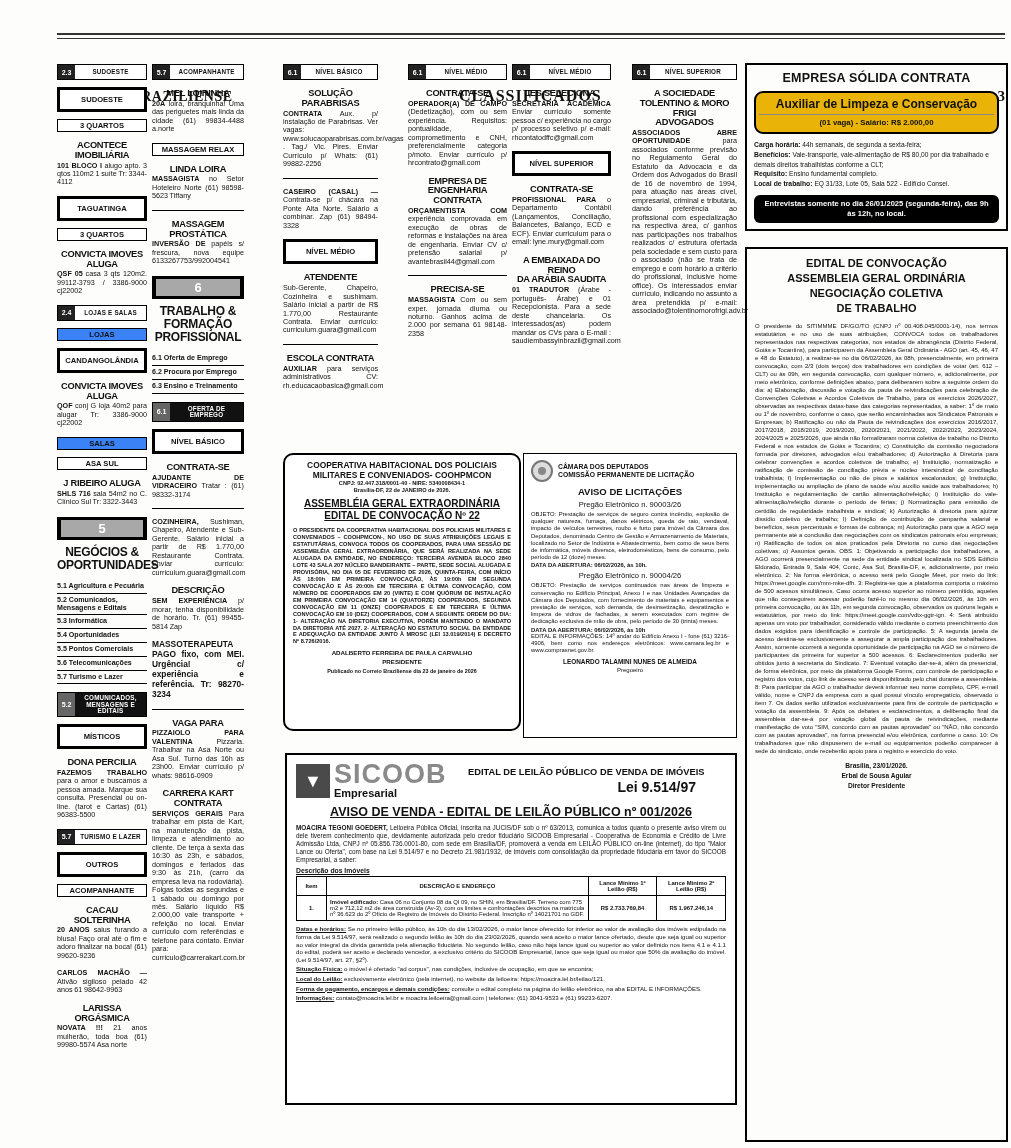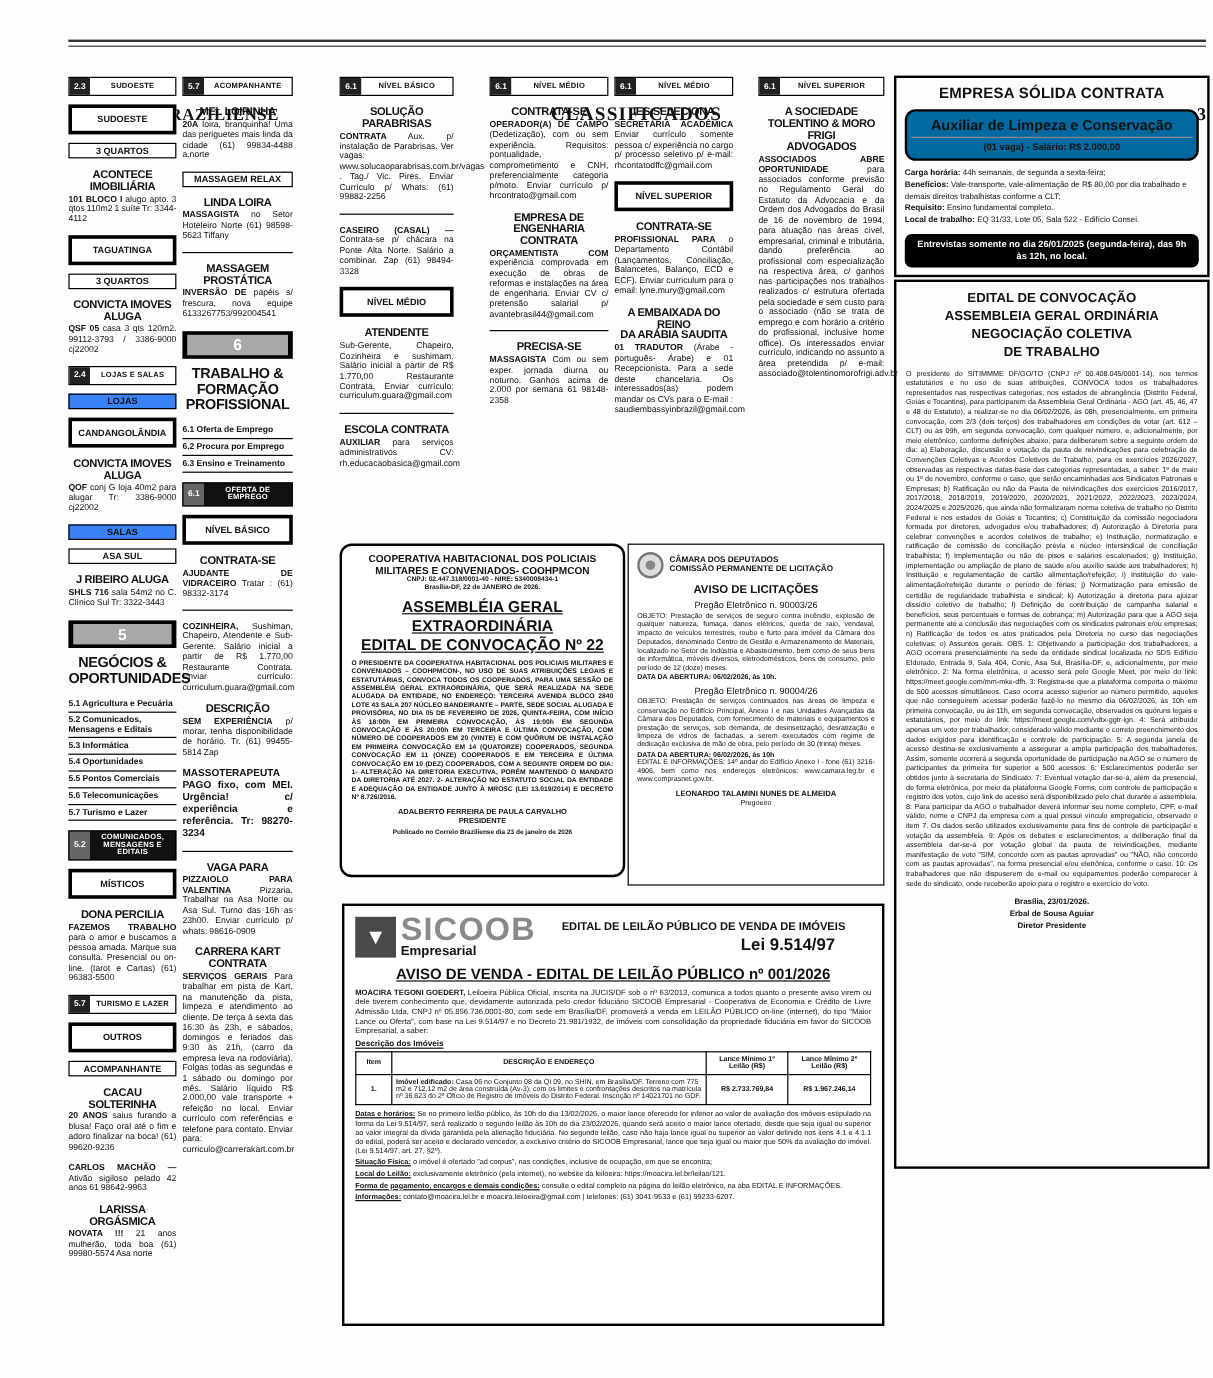--- a/index.html
+++ b/index.html
@@ -46,21 +46,21 @@
   .secbanner .in{background:#a8a8a8;color:#fff;text-align:center;font-weight:bold;
                  font-size:13px;padding:1px 0;}
   .sectitle{text-align:center;font-weight:bold;font-size:12px;line-height:1.1;margin:6px 0 8px 0;letter-spacing:-.3px;}
   .idx{font-weight:bold;font-size:7.1px;margin-bottom:8px;}
   .idx div{padding:3px 0 2px 0;border-bottom:1px solid #000;line-height:1.1;}
   
   .midbox{position:absolute;background:#fff;overflow:hidden;}
   #box-coophmcon{left:283px;top:453px;width:238px;height:278px;border:2px solid #000;border-radius:10px;padding:6px 8px;box-sizing:border-box;}
   .cp-name{text-align:center;font-weight:bold;font-size:8.4px;line-height:1.15;}
   .cp-sub{text-align:center;font-weight:bold;font-size:5.6px;line-height:1.2;}
-  .cp-title{text-align:center;font-weight:bold;font-size:13px;text-decoration:underline;line-height:1.25;margin-top:4px;}
+  .cp-title{text-align:center;font-weight:bold;font-size:10px;text-decoration:underline;line-height:1.25;margin-top:4px;}
   .cp-body{font-size:5.6px;text-align:justify;line-height:1.25;margin-top:4px;font-weight:bold;}
   .cp-sign{text-align:center;font-weight:bold;font-size:6.2px;margin-top:4px;line-height:1.3;}
   .cp-foot{text-align:center;font-weight:bold;font-size:5.4px;margin-top:2px;}
   #box-camara{left:523px;top:453px;width:214px;height:285px;border:1.5px solid #000;padding:6px 7px;box-sizing:border-box;}
   .cd-head{display:flex;align-items:center;gap:5px;}
   .cd-logo{width:18px;height:18px;border-radius:50%;border:2px solid #777;background:#ddd;
            display:flex;align-items:center;justify-content:center;flex:0 0 auto;}
   .cd-logo::after{content:"";width:8px;height:8px;border-radius:50%;background:#888;}
   .cd-org{font-weight:bold;font-size:6.8px;line-height:1.25;}
   .cd-title{text-align:center;font-weight:bold;font-size:9.5px;margin-top:4px;}
@@ -84,28 +84,28 @@
   table.sc-tbl{width:100%;border-collapse:collapse;margin:2px 0 4px 0;}
   .sc-tbl th,.sc-tbl td{border:1px solid #000;font-size:5.9px;padding:3px;vertical-align:middle;}
   .sc-tbl th{font-weight:bold;text-align:center;}
   .sc-tbl td.c{text-align:center;font-weight:bold;}
   .sc-par{font-size:6.1px;text-align:justify;line-height:1.25;margin-top:2px;}
   .sc-par b{text-decoration:underline;}
   
   #col-right{position:absolute;left:745px;top:63px;width:263px;}
   #box-empresa{border:2px solid #000;padding:6px 7px;box-sizing:border-box;}
   .em-title{text-align:center;font-weight:bold;font-size:12.5px;letter-spacing:.2px;}
-  .em-role{border:2px solid #000;border-radius:9px;background:#0369a1;margin:6px 0;padding:4px 3px 5px 3px;text-align:center;}
+  .em-role{border:2px solid #000;border-radius:9px;background:#eab308;margin:6px 0;padding:4px 3px 5px 3px;text-align:center;}
   .em-role .r1{font-weight:bold;font-size:12px;}
   .em-role .r2{font-weight:bold;font-size:7.8px;margin-top:3px;border-top:1px solid #888;padding-top:3px;}
   .em-line{font-size:6.6px;line-height:1.45;}
   .em-line b{font-size:6.8px;}
   .em-note{background:#000;color:#fff;border-radius:6px;margin-top:6px;padding:4px 6px;
            text-align:center;font-weight:bold;font-size:7.6px;line-height:1.35;}
-  #box-edital{border:2px solid #000;margin-top:2px;padding:7px 8px;box-sizing:border-box;height:741px;overflow:hidden;}
+  #box-edital{border:2px solid #000;margin-top:16px;padding:7px 8px;box-sizing:border-box;height:895px;overflow:hidden;}
   .ed-title{text-align:center;font-weight:bold;font-size:11px;line-height:1.35;}
   .ed-body{font-size:6px;text-align:justify;line-height:1.34;margin-top:6px;}
   .ed-sign{text-align:center;font-weight:bold;font-size:6.6px;margin-top:6px;line-height:1.45;}
 </style>
 </head>
 <body>
 
 <div class="dbl-rule"></div>
 <div class="head-row">
   <span class="brand">CORREIO BRAZILIENSE</span>

